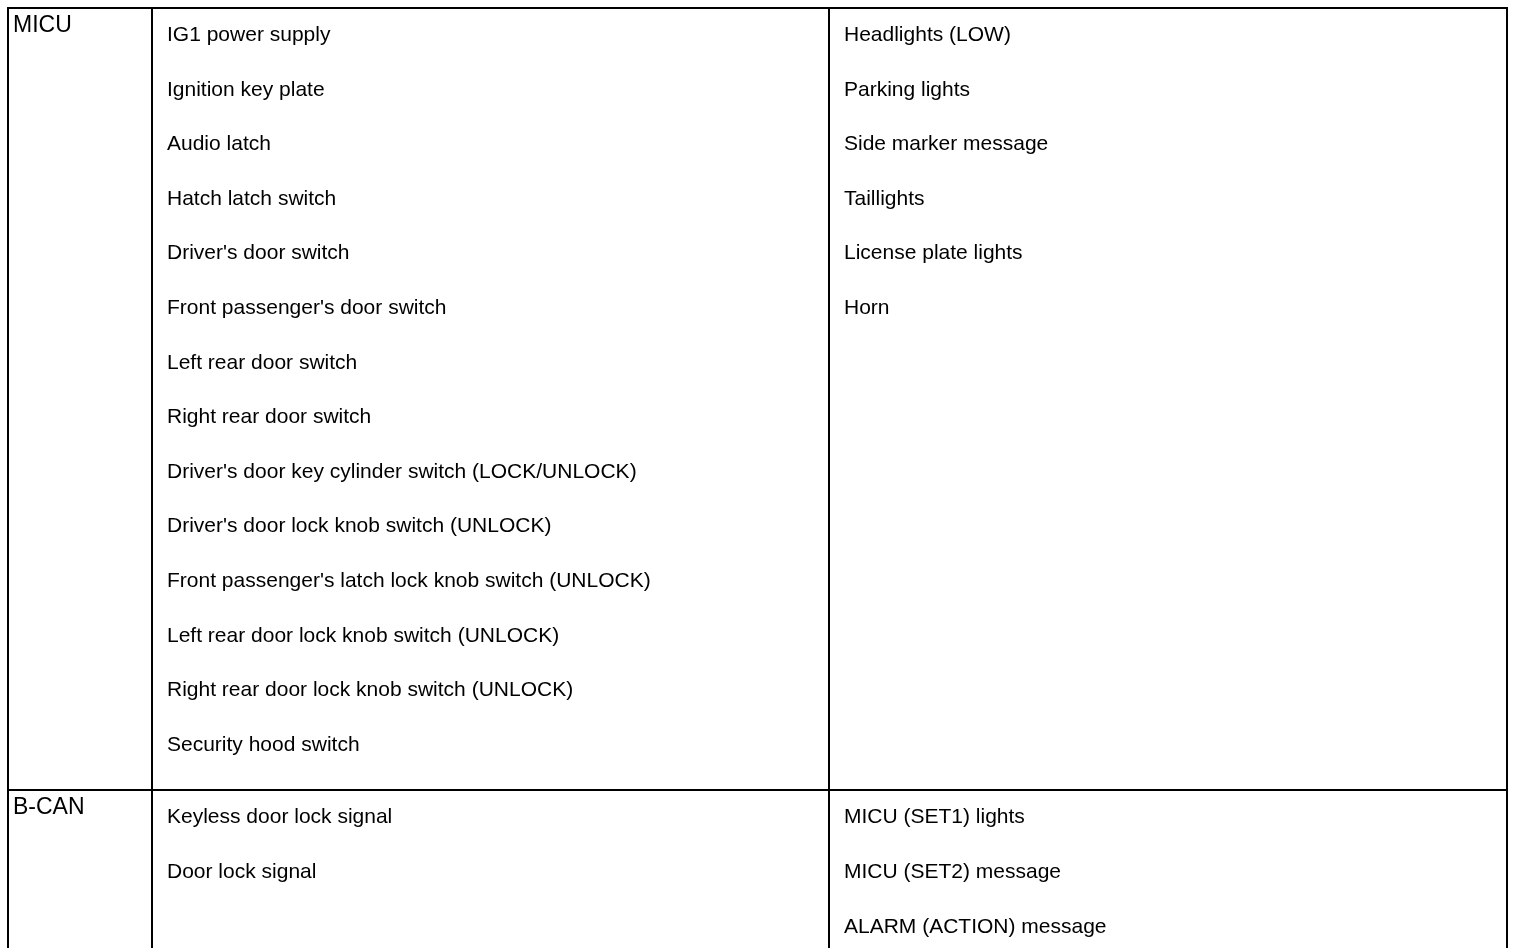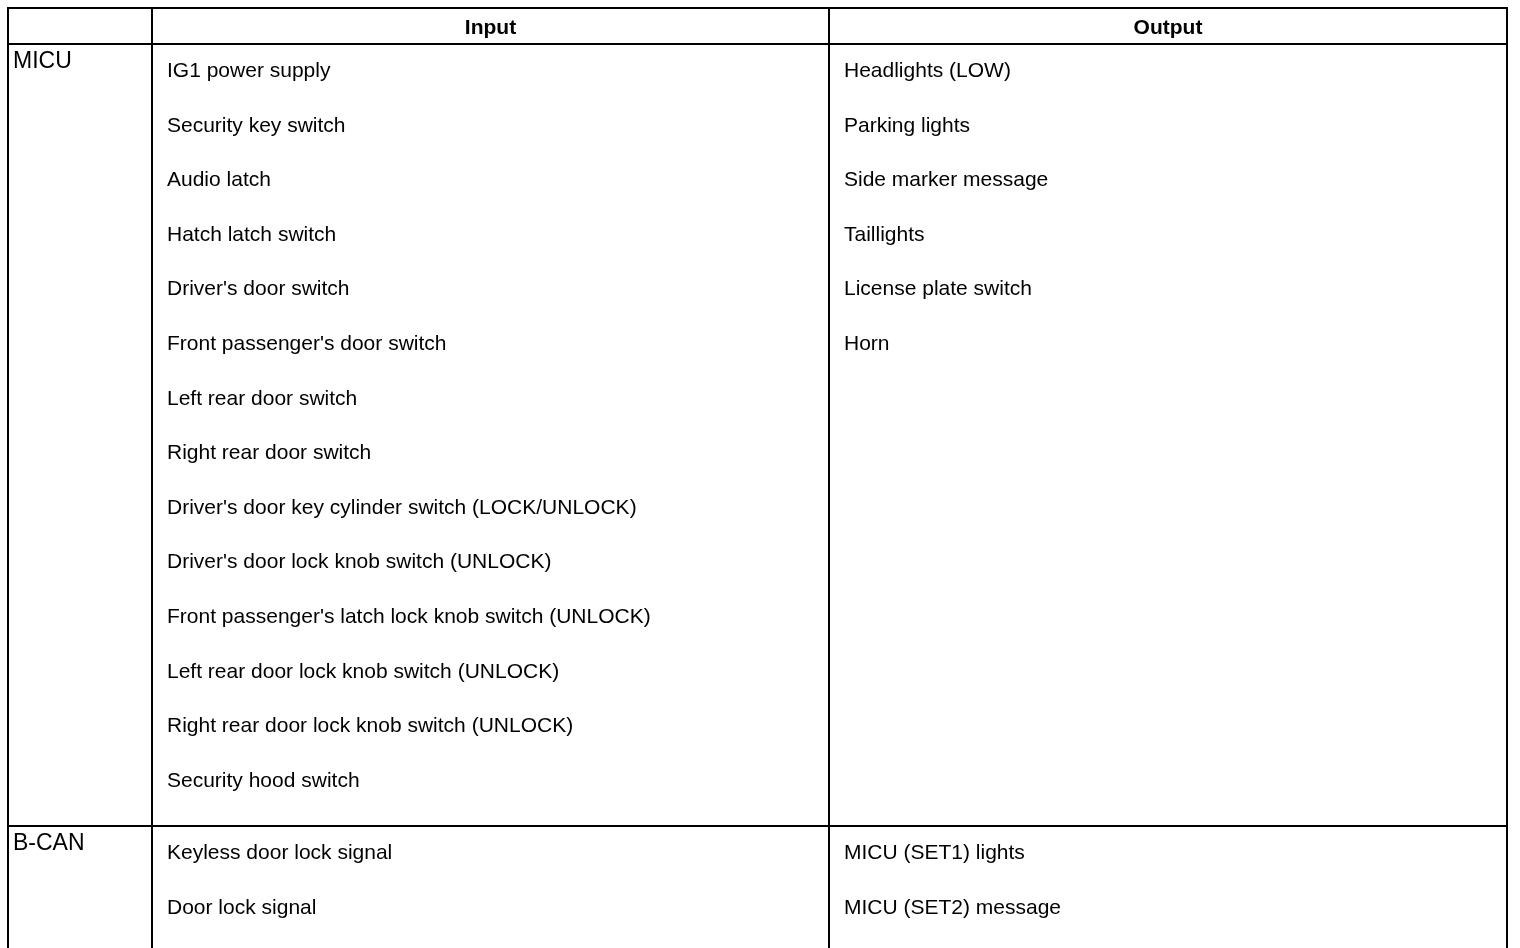--- a/index.html
+++ b/index.html
@@ -107,33 +107,28 @@
 <div id="sheet">
 
   <table class="io-table">
     <colgroup>
       <col class="c-label">
       <col class="c-input">
       <col class="c-output">
     </colgroup>
     <tbody>
 
-      <tr class="header-row">
-        <th class="hdr hdr-blank"></th>
-        <th class="hdr">Input</th>
-        <th class="hdr">Output</th>
-      </tr>
 
       <tr class="micu-row">
         <td class="label-cell">MICU</td>
 
         <td class="body-cell">
           <ul class="entry-list">
             <li>IG1 power supply</li>
-            <li>Security key switch</li>
+            <li>Ignition key plate</li>
             <li>Audio latch</li>
             <li>Hatch latch switch</li>
             <li>Driver's door switch</li>
             <li>Front passenger's door switch</li>
             <li>Left rear door switch</li>
             <li>Right rear door switch</li>
             <li>Driver's door key cylinder switch (LOCK/UNLOCK)</li>
             <li>Driver's door lock knob switch (UNLOCK)</li>
             <li>Front passenger's latch lock knob switch (UNLOCK)</li>
             <li>Left rear door lock knob switch (UNLOCK)</li>
@@ -141,21 +136,21 @@
             <li>Security hood switch</li>
           </ul>
         </td>
 
         <td class="body-cell">
           <ul class="entry-list">
             <li>Headlights (LOW)</li>
             <li>Parking lights</li>
             <li>Side marker message</li>
             <li>Taillights</li>
-            <li>License plate switch</li>
+            <li>License plate lights</li>
             <li>Horn</li>
           </ul>
         </td>
       </tr>
 
       <tr class="bcan-row">
         <td class="label-cell">B-CAN</td>
 
         <td class="body-cell">
           <ul class="entry-list">

